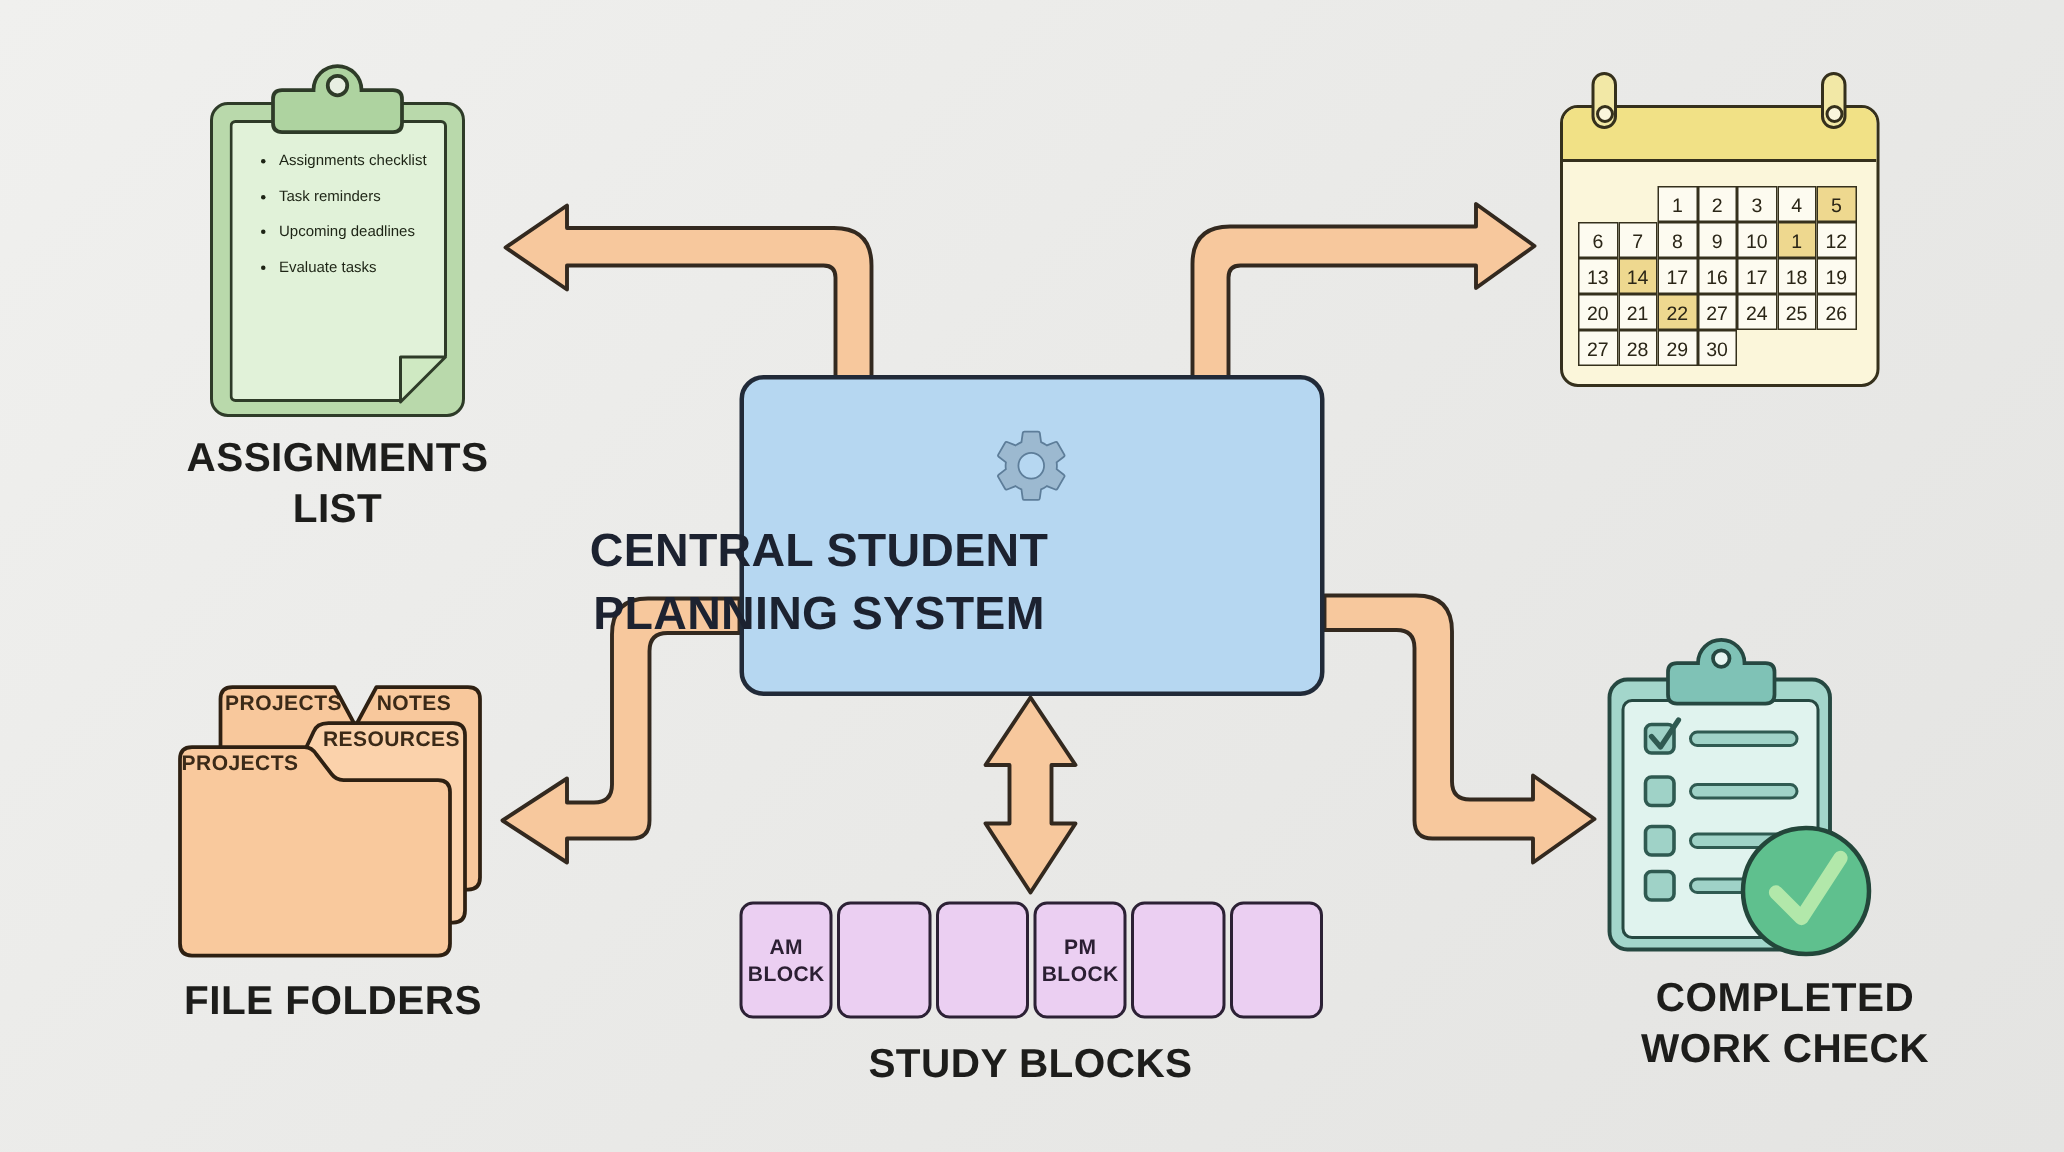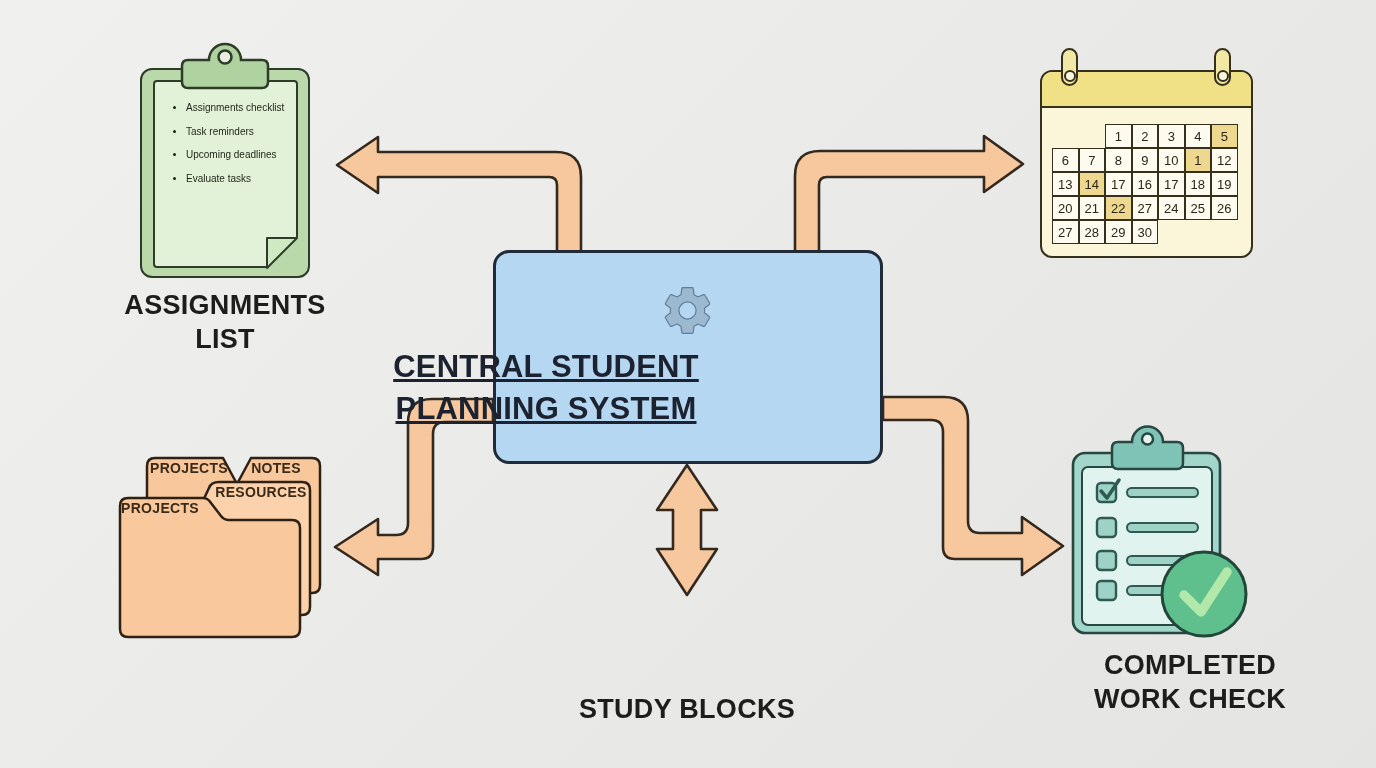--- a/index.html
+++ b/index.html
@@ -23,21 +23,21 @@
   }
 
   
   .central-box{
     position:absolute;left:493px;top:250px;width:390px;height:214px;z-index:2;
     background:#b6d7f1;border:3px solid #212a38;border-radius:16px;box-sizing:border-box;
   }
   .central-title{
     position:absolute;left:659px;top:346px;width:350px;margin-left:-142px;z-index:3;
     transform:translateX(0);left:513px;width:350px;
-    text-align:center;font-size:31px;line-height:42px;font-weight:600;color:#1c2230;letter-spacing:.2px;text-decoration:underline;
+    text-align:center;font-size:31px;line-height:42px;font-weight:600;color:#1c2230;letter-spacing:.2px;
   }
   .gear{position:absolute;left:659px;top:282px;z-index:3;}
 
   
   .clip-board{position:absolute;left:140px;top:68px;width:170px;height:210px;z-index:2;
     background:#b9d9ab;border:2.6px solid #2e3b28;border-radius:12px;box-sizing:border-box;}
   .clip-paper{position:absolute;left:153px;top:80px;width:145px;height:188px;z-index:3;
     background:#e1f2d9;border:2px solid #2e3b28;border-radius:4px;box-sizing:border-box;
     clip-path:polygon(0 0,100% 0,100% calc(100% - 31px),calc(100% - 31px) 100%,0 100%);}
   .clip-fold{position:absolute;left:265px;top:236px;z-index:4;}
@@ -158,21 +158,30 @@
 
   <svg class="folders-svg" width="215" height="195" viewBox="0 0 215 195">
     <path d="M32,135 L32,16 Q32,8 40,8 L108,8 L122,34 L136,8 L197,8 Q205,8 205,16 L205,135 Q205,143 197,143 L40,143 Q32,143 32,135 Z" fill="#f8c89c" stroke="#2e2012" stroke-width="2.5" stroke-linejoin="round"></path>
     <text class="folder-tab-text" x="74" y="23" text-anchor="middle">PROJECTS</text>
     <text class="folder-tab-text" x="161" y="23" text-anchor="middle">NOTES</text>
     <path d="M104,32 L187,32 Q195,32 195,40 L195,157 Q195,165 187,165 L23,165 Q15,165 15,157 L15,63 Q15,55 23,55 L86,55 L94,38 Q96,32 104,32 Z" fill="#fbd2ab" stroke="#2e2012" stroke-width="2.5" stroke-linejoin="round"></path>
     <text class="folder-tab-text" x="146" y="47" text-anchor="middle">RESOURCES</text>
     <path d="M13,48 L88,48 Q93,48 96,53 L106,66 Q109,70 114,70 L177,70 Q185,70 185,78 L185,179 Q185,187 177,187 L13,187 Q5,187 5,179 L5,56 Q5,48 13,48 Z" fill="#f9c99d" stroke="#2e2012" stroke-width="2.5" stroke-linejoin="round"></path>
     <text class="folder-tab-text" x="45" y="63" text-anchor="middle">PROJECTS</text>
   </svg>
-
+  <div class="section-label" style="left:112px;top:650px;width:220px;">FILE FOLDERS</div>
+
+  <div class="study-bar comp">
+      <div class="study-cell">AM BLOCK</div>
+      <div class="study-cell"></div>
+      <div class="study-cell"></div>
+      <div class="study-cell">PM BLOCK</div>
+      <div class="study-cell"></div>
+      <div class="study-cell"></div>
+    </div>
   <div class="section-label" style="left:537px;top:692px;width:300px;">STUDY BLOCKS</div>
 
   <svg class="completed-svg" width="200" height="235" viewBox="0 0 200 235">
     <rect x="13" y="28" width="147" height="180" rx="12" fill="#a3d6cb" stroke="#264841" stroke-width="2.6"></rect>
     <rect x="22" y="42" width="130" height="158" rx="6" fill="#e0f3ee" stroke="#264841" stroke-width="2"></rect>
     <path d="M58,17 L72,17 A14,14 0 0 1 103,17 L117,17 Q123,17 123,23 L123,38 Q123,44 117,44 L58,44 Q52,44 52,38 L52,23 Q52,17 58,17 Z" fill="#7fc2b6" stroke="#264841" stroke-width="2.5"></path>
     <circle cx="87.5" cy="14" r="5.5" fill="#e6f4f0" stroke="#264841" stroke-width="2.5"></circle>
     <rect x="37" y="58" width="19" height="19" rx="4" fill="#9fd2c7" stroke="#2f5a51" stroke-width="2.4"></rect>
     <rect x="37" y="93" width="19" height="19" rx="4" fill="#9fd2c7" stroke="#2f5a51" stroke-width="2.4"></rect>
     <rect x="37" y="126" width="19" height="19" rx="4" fill="#9fd2c7" stroke="#2f5a51" stroke-width="2.4"></rect>

